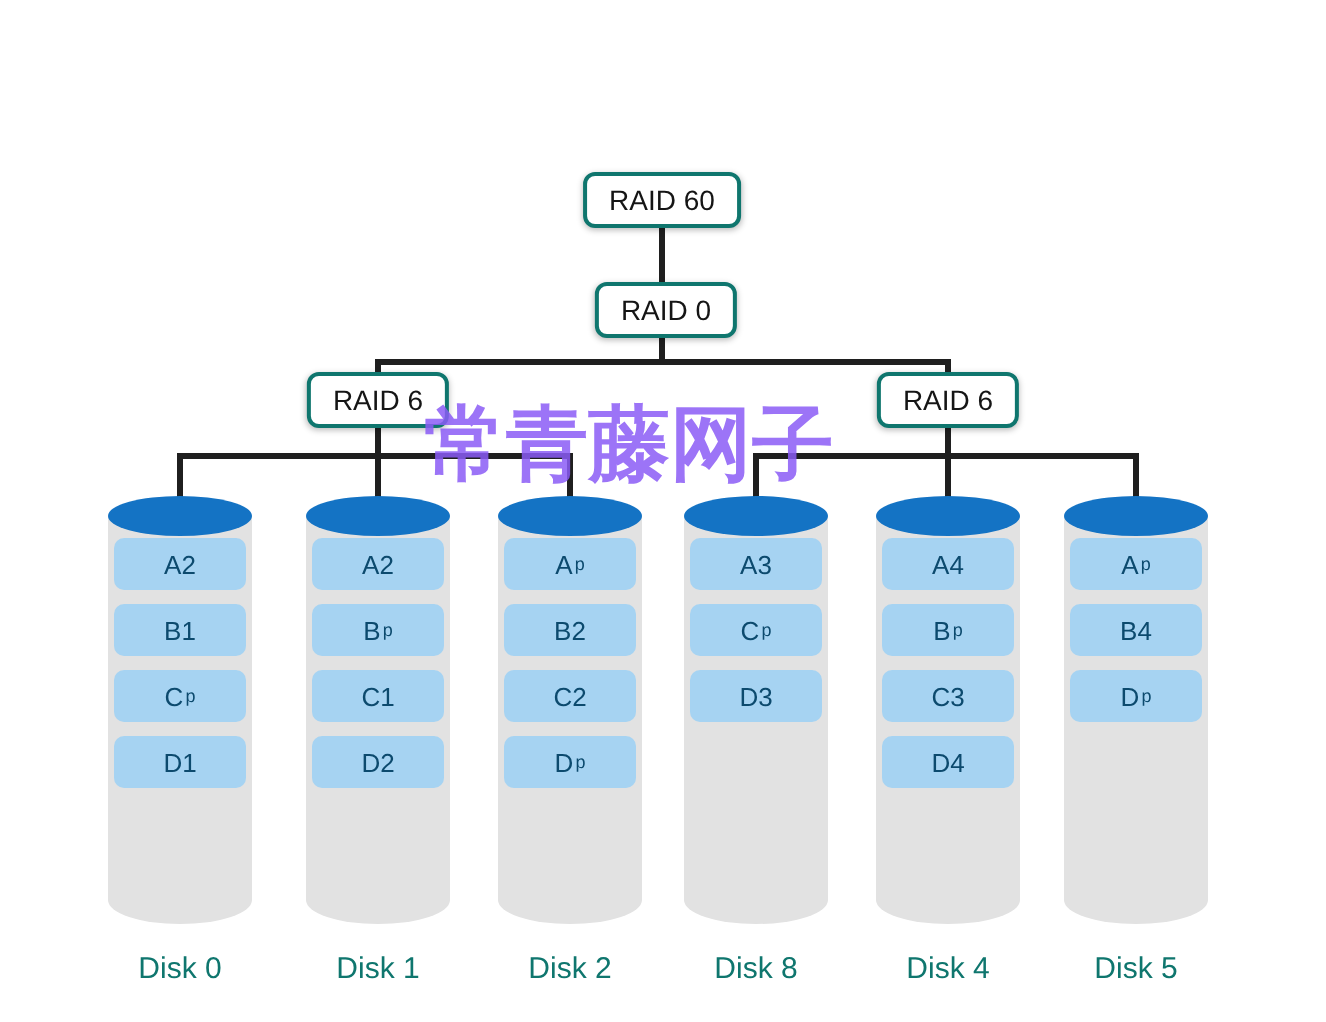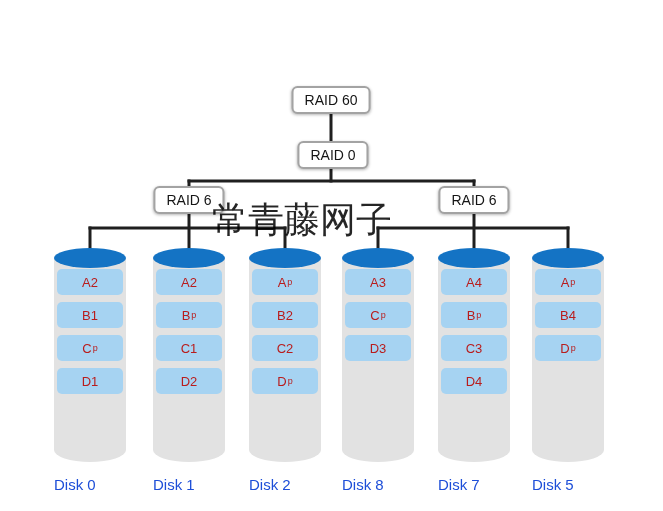--- a/index.html
+++ b/index.html
@@ -7,54 +7,54 @@
     position:relative; width:663px; height:511px; background:#ffffff;
     font-family:"Liberation Sans", sans-serif; overflow:hidden;
   }
   .title {
     position:absolute; top:14px; left:0; width:100%;
     text-align:center; font-size:22px; font-weight:600; color:#1a1a1a;
   }
   svg.wires { position:absolute; left:0; top:0; z-index:1; }
   .node {
     position:absolute; transform:translateX(-50%);
-    background:#ffffff; border:2px solid #a3a3a3; border-radius:6px;
+    background:#ffffff; border:2px solid #0f766e; border-radius:6px;
     padding:4px 11px; font-size:14px; color:#151515; white-space:nowrap;
     z-index:4; box-shadow:0 1px 3px rgba(0,0,0,.28); text-align:center;
   }
   .node-raid60 { left:331px; top:86px; }
   .node-raid0  { left:333px; top:141px; }
   .node-raid6-left  { left:189px; top:186px; }
   .node-raid6-right { left:474px; top:186px; }
   .watermark {
     position:absolute; left:212px; top:202px; z-index:6;
-    font-size:36px; font-weight:normal; color:#000000; opacity:.85;
+    font-size:41px; font-weight:bold; color:#8b5cf6; opacity:.85;
     pointer-events:none; white-space:nowrap; line-height:1;
   }
   .disks { position:absolute; left:0; top:0; width:663px; height:511px; z-index:2; }
   .disk { position:absolute; top:248px; width:72px; height:255px; }
   .disk-top {
     position:absolute; top:0; left:0; width:72px; height:20px;
     border-radius:50%; background:#1473c4; z-index:2;
   }
   .disk-body {
     position:absolute; top:10px; left:0; width:72px; height:204px;
     background:#e2e2e2;
     border-radius:0 0 36px 36px / 0 0 12px 12px;
   }
   .disk-blocks { position:absolute; top:21px; left:0; width:72px; z-index:3; }
   .block {
     height:26px; margin:0 3px 7px 3px; background:#a6d3f2; border-radius:5px;
     display:flex; align-items:center; justify-content:center;
-    font-size:13px; color:#b91c1c;
+    font-size:13px; color:#0c4a6e;
   }
   .block sub { font-size:9px; line-height:1; margin-left:1px; }
   .disk-label {
     position:absolute; top:228px; left:0; width:72px;
-    text-align:left; font-size:15px; color:#1d4ed8;
+    text-align:center; font-size:15px; color:#0f766e;
   }
 </style>
 </head>
 <body>
 
 <div class="stage">
 
 
   <svg class="wires" width="663" height="511">
     <g stroke="#1f1f1f" stroke-width="3" fill="none" stroke-linecap="square">
@@ -131,21 +131,21 @@
       </div>
       <div class="disk" style="left: 438px;">
         <div class="disk-top"></div>
         <div class="disk-body"></div>
         <div class="disk-blocks">
           <div class="block">A4</div>
           <div class="block">B<sub>p</sub></div>
           <div class="block">C3</div>
           <div class="block">D4</div>
         </div>
-        <div class="disk-label">Disk 7</div>
+        <div class="disk-label">Disk 4</div>
       </div>
       <div class="disk" style="left: 532px;">
         <div class="disk-top"></div>
         <div class="disk-body"></div>
         <div class="disk-blocks">
           <div class="block">A<sub>p</sub></div>
           <div class="block">B4</div>
           <div class="block">D<sub>p</sub></div>
         </div>
         <div class="disk-label">Disk 5</div>

